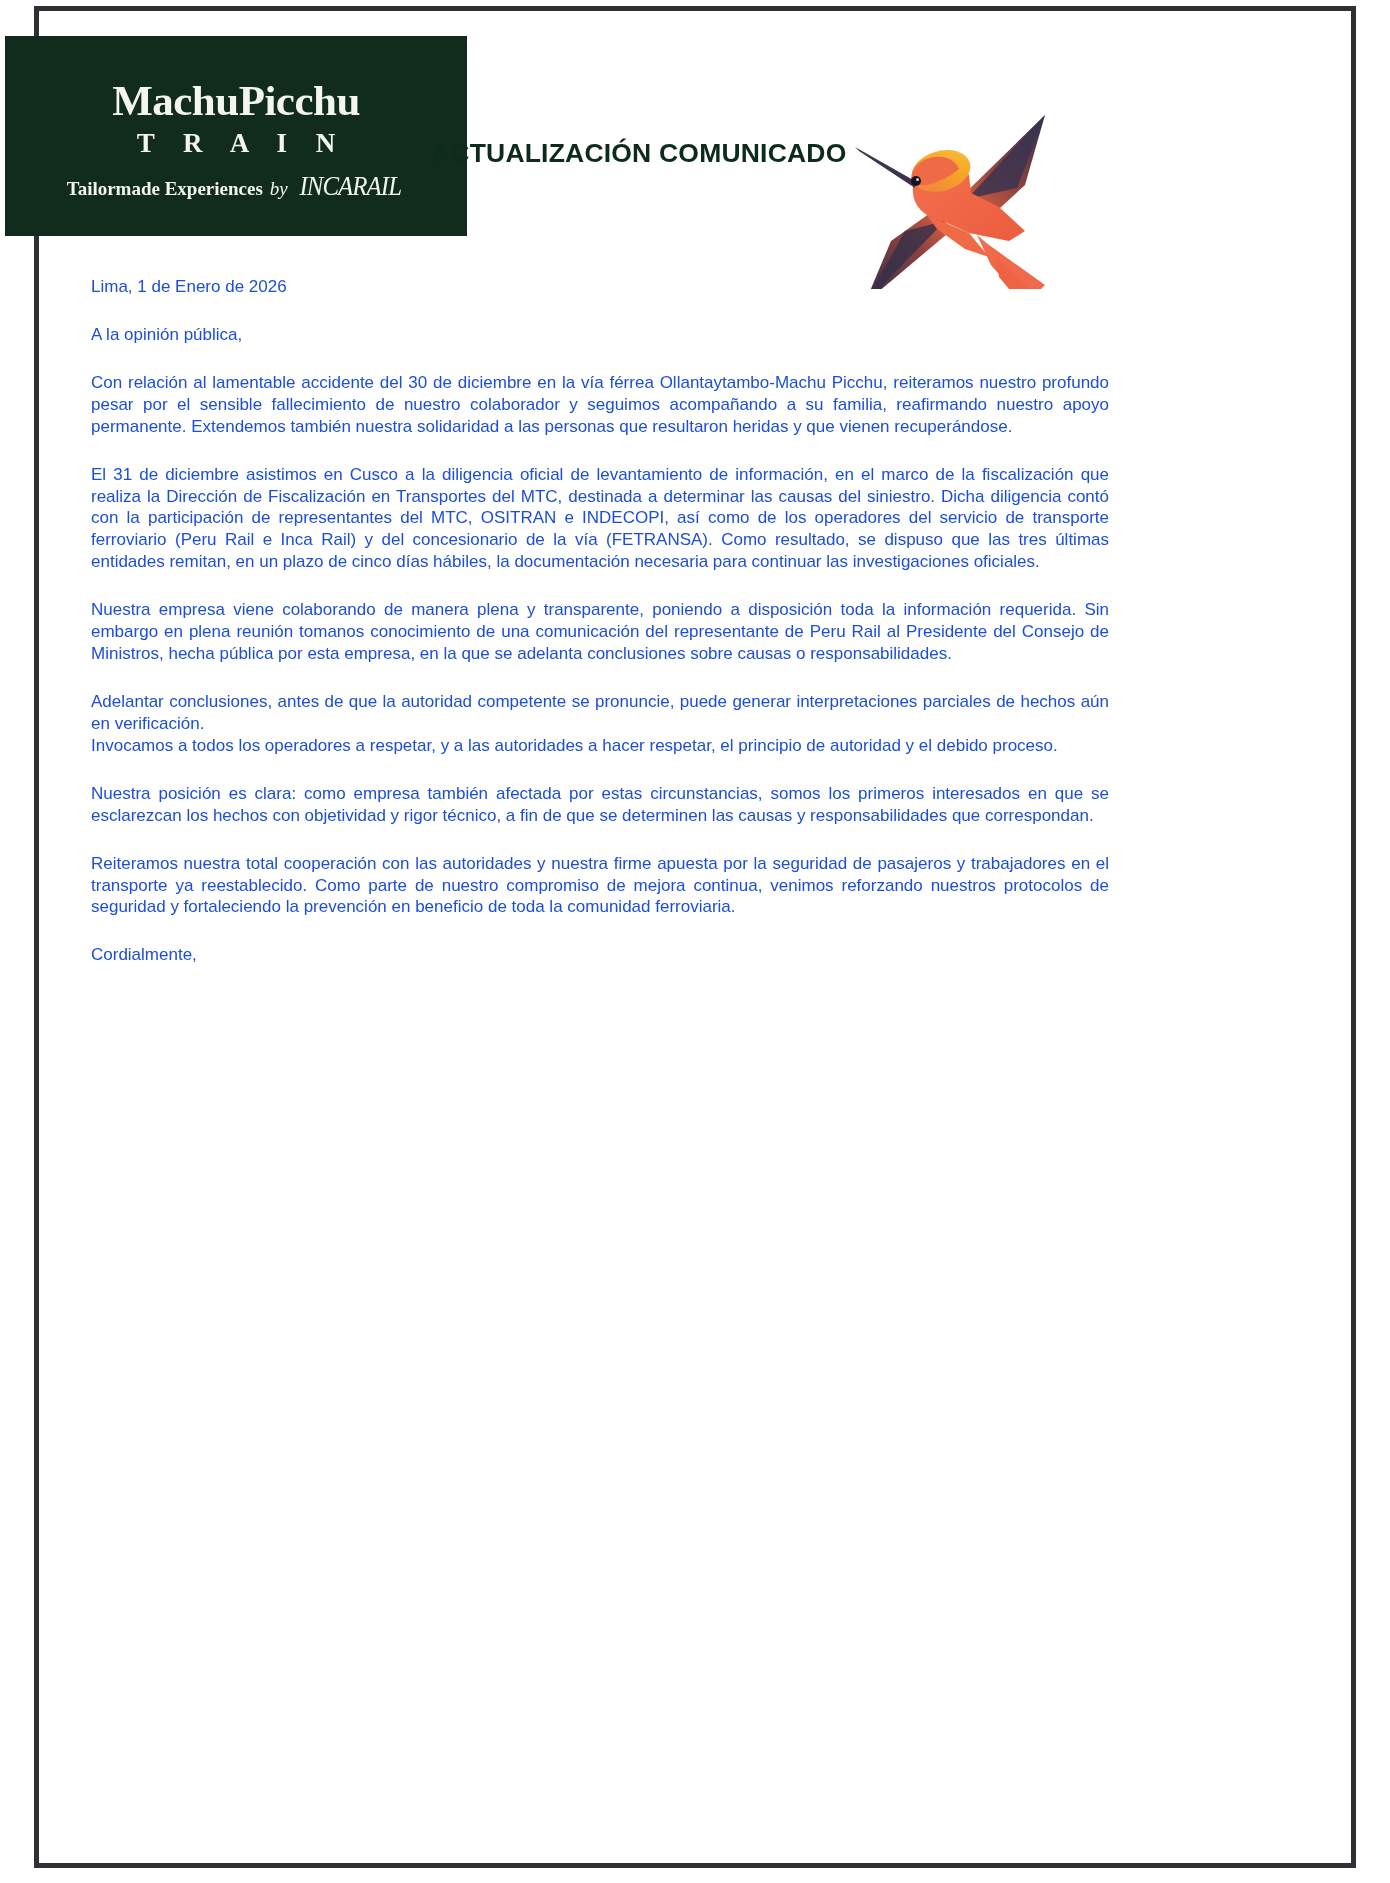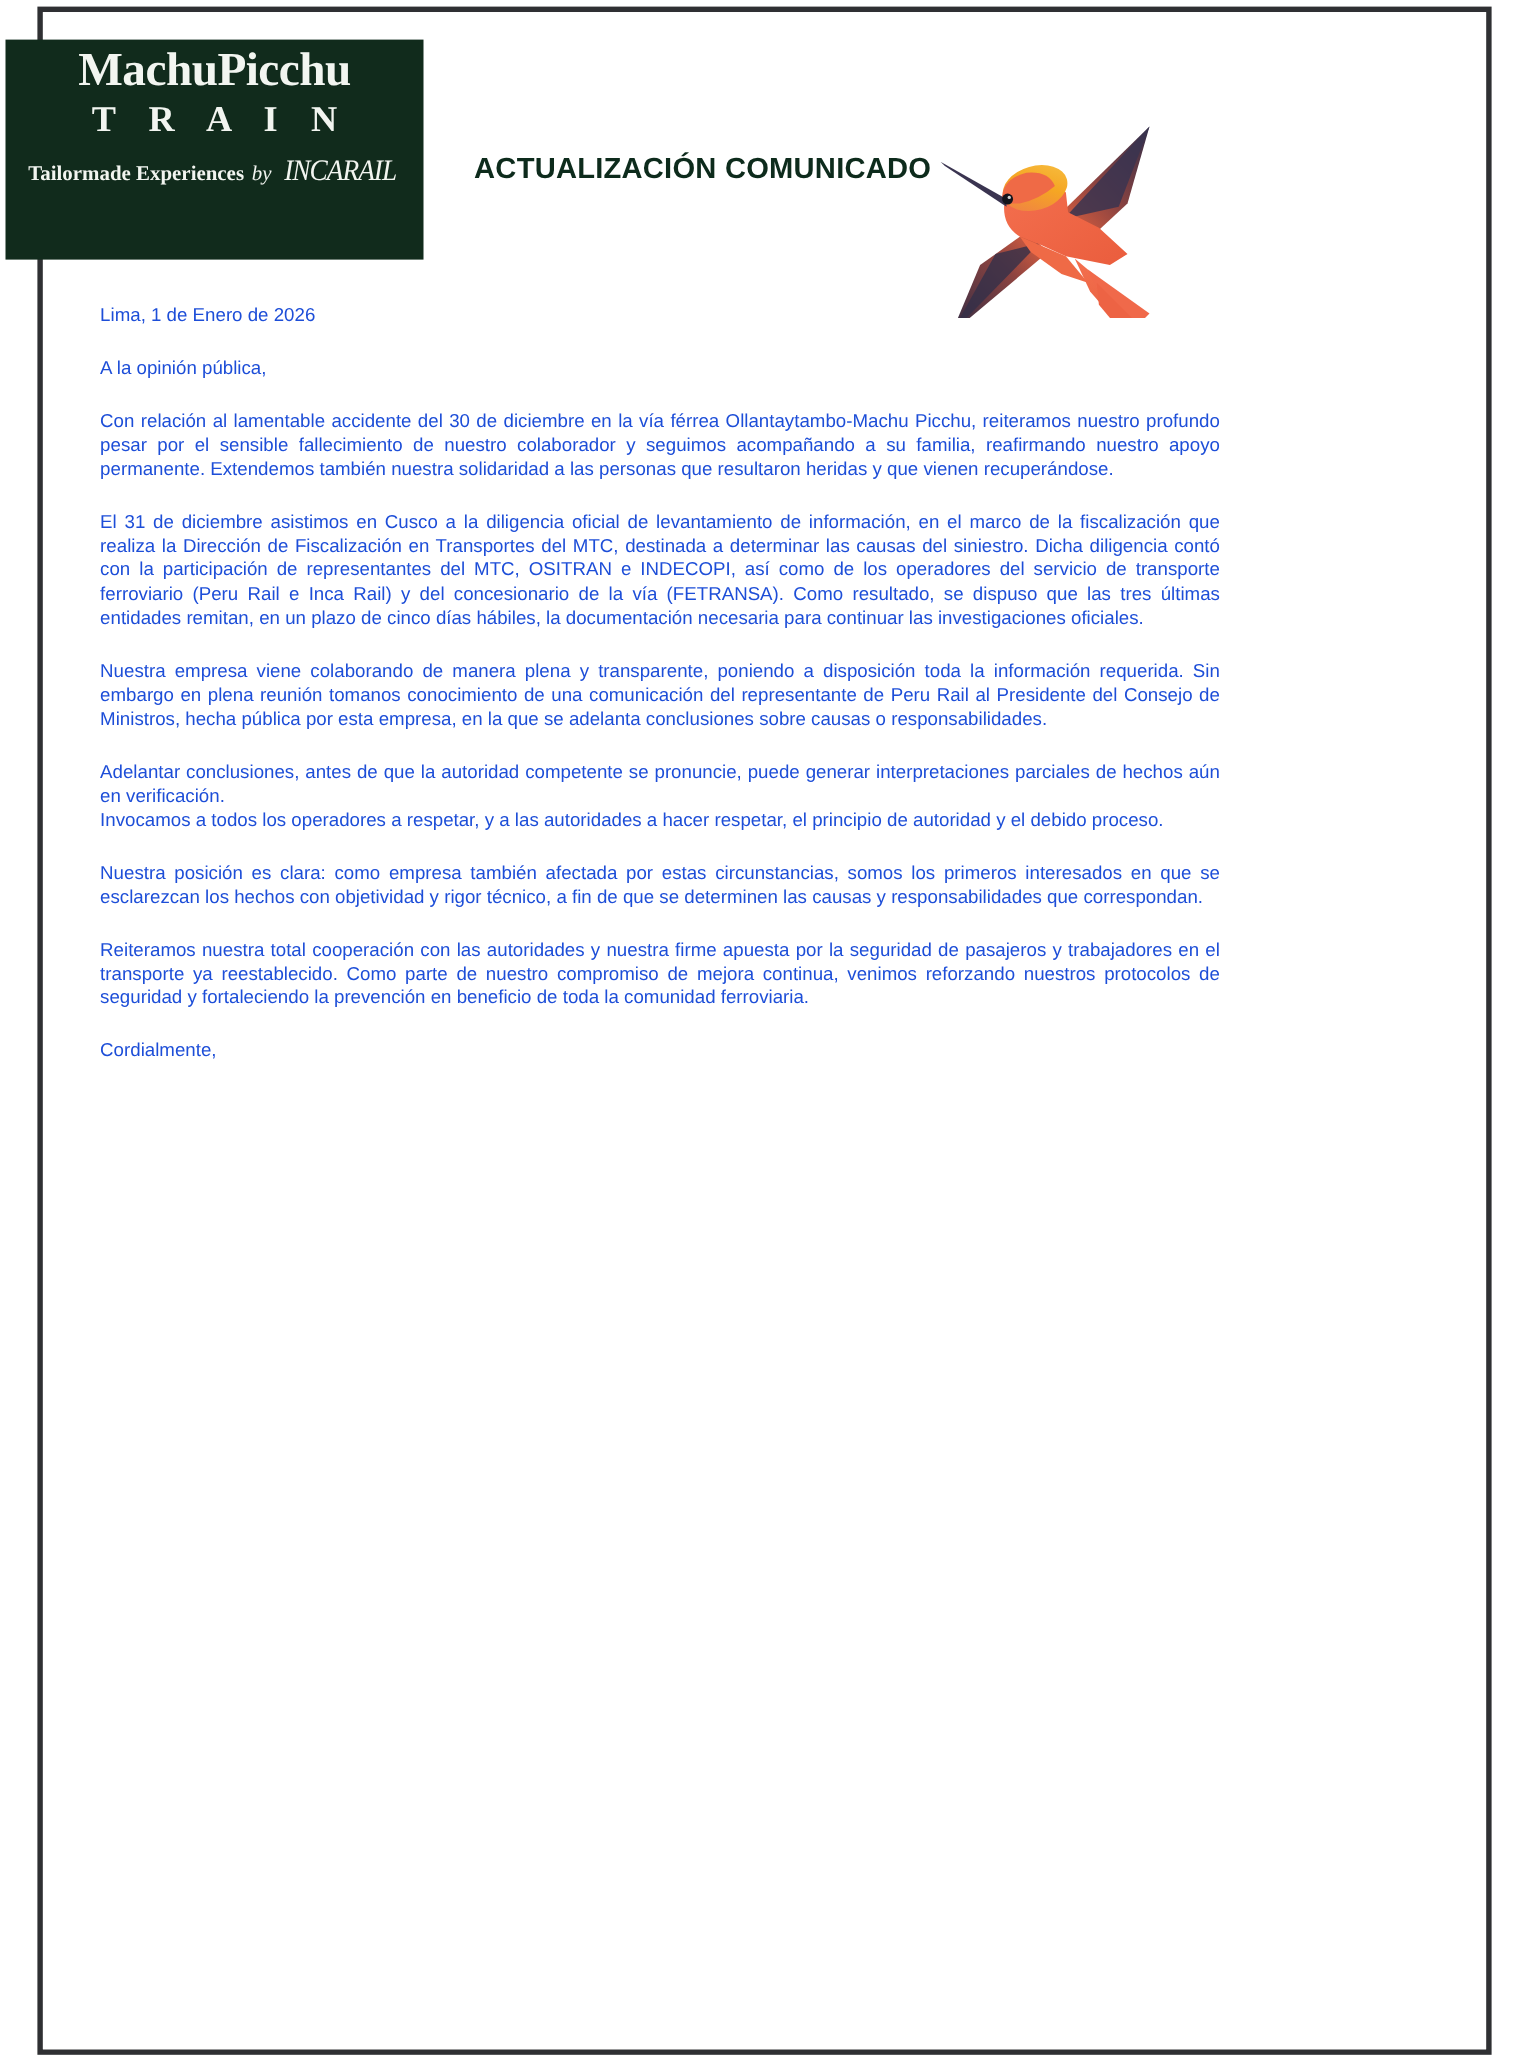--- a/index.html
+++ b/index.html
@@ -40,42 +40,43 @@
     position: absolute;
     left: 0;
     top: 0;
     width: 100%;
     height: 240px;
   }
   .logo-block {
     position: absolute;
     left: -34px;
     top: 25px;
-    width: 380px;
+    width: 462px;
     height: 200px;
     background: #112b1c;
     display: flex;
     flex-direction: column;
     align-items: center;
+    justify-content: center;
     padding-top: 6px;
     box-sizing: border-box;
   }
   .logo-main {
     font-family: "Liberation Serif", serif;
     font-weight: bold;
     color: #f2f5f0;
     font-size: 43px;
     letter-spacing: -0.5px;
     line-height: 1;
   }
   .logo-sub {
     font-family: "Liberation Serif", serif;
     font-weight: bold;
     color: #f2f5f0;
-    font-size: 33px;
+    font-size: 27px;
     letter-spacing: 11px;
     margin-top: 8px;
     margin-left: 11px;
     line-height: 1;
   }
   .logo-tagline {
     margin-top: 16px;
     display: flex;
     align-items: baseline;
     gap: 7px;

